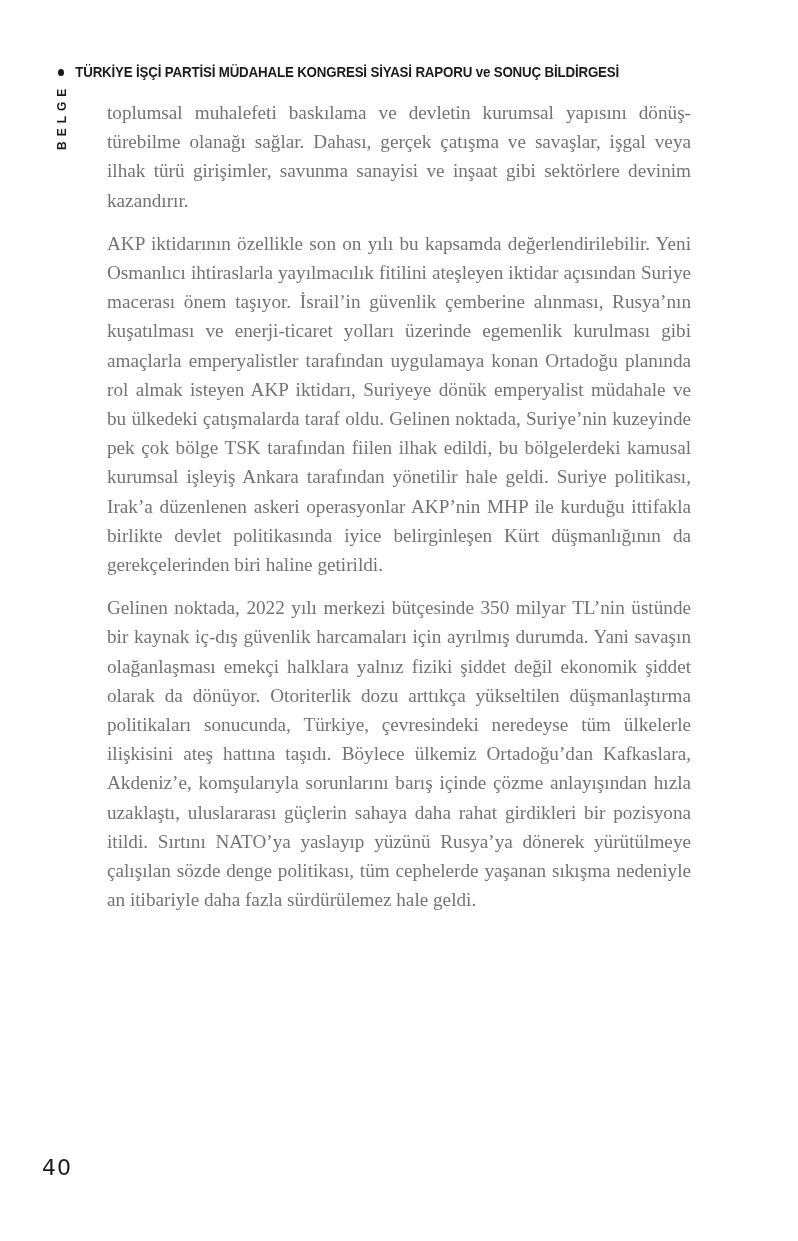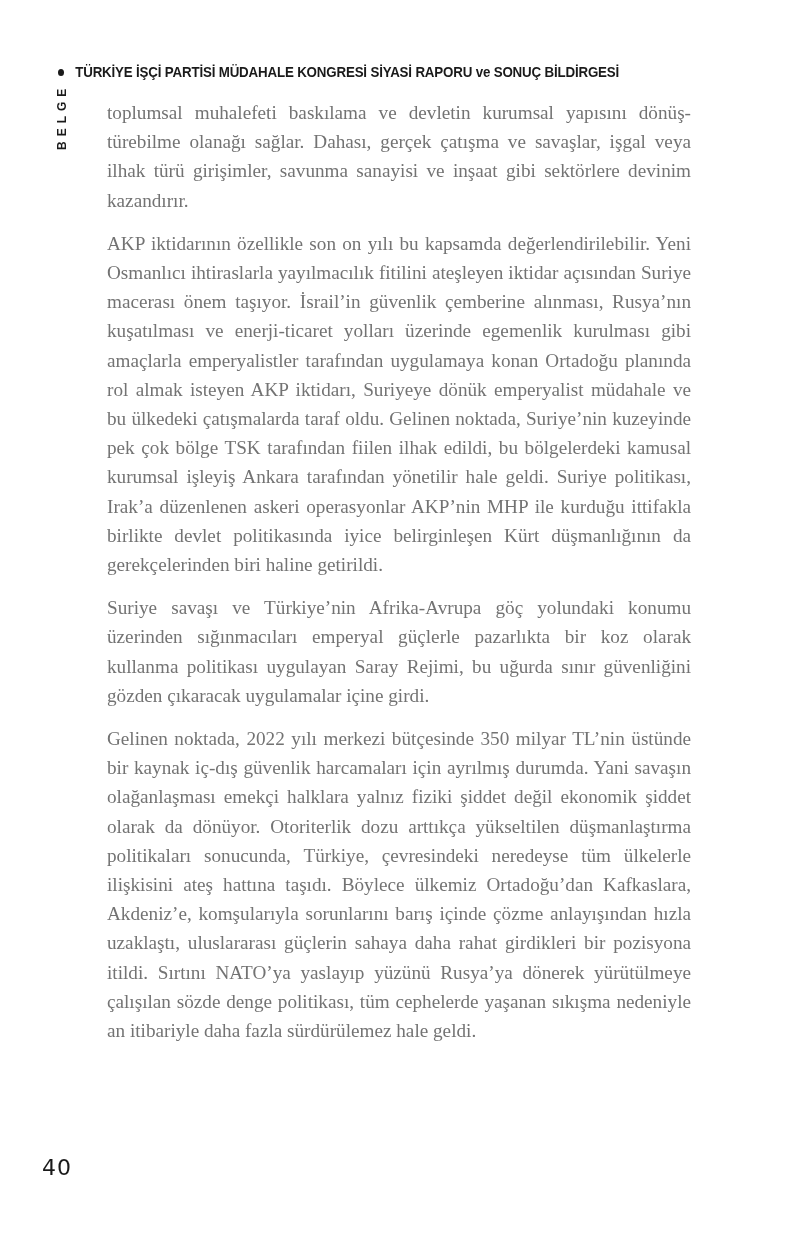--- a/index.html
+++ b/index.html
@@ -81,17 +81,16 @@
 <div class="running-header">
   <span class="bullet"></span>
   <span>TÜRKİYE İŞÇİ PARTİSİ MÜDAHALE KONGRESİ SİYASİ RAPORU ve SONUÇ BİLDİRGESİ</span>
 </div>
 
 <div class="side-label">BELGE</div>
 
 <div class="content">
   <p>toplumsal muhalefeti baskılama ve devletin kurumsal yapısını dönüş­türebilme olanağı sağlar. Dahası, gerçek çatışma ve savaşlar, işgal veya ilhak türü girişimler, savunma sanayisi ve inşaat gibi sektörlere devi­nim kazandırır.</p>
   <p>AKP iktidarının özellikle son on yılı bu kapsamda değerlendirilebilir. Yeni Osmanlıcı ihtiraslarla yayılmacılık fitilini ateşleyen iktidar açısın­dan Suriye macerası önem taşıyor. İsrail’in güvenlik çemberine alın­ması, Rusya’nın kuşatılması ve enerji-ticaret yolları üzerinde egemenlik kurulması gibi amaçlarla emperyalistler tarafından uygulamaya konan Ortadoğu planında rol almak isteyen AKP iktidarı, Suriyeye dönük emperyalist müdahale ve bu ülkedeki çatışmalarda taraf oldu. Gelinen noktada, Suriye’nin kuzeyinde pek çok bölge TSK tarafından fiilen il­hak edildi, bu bölgelerdeki kamusal kurumsal işleyiş Ankara tarafından yönetilir hale geldi. Suriye politikası, Irak’a düzenlenen askeri operas­yonlar AKP’nin MHP ile kurduğu ittifakla birlikte devlet politikasında iyice belirginleşen Kürt düşmanlığının da gerekçelerinden biri haline getirildi.</p>
-  <p>Suriye savaşı ve Türkiye’nin Afrika-Avrupa göç yolundaki konumu üzerinden sığınmacıları emperyal güçlerle pazarlıkta bir koz olarak kullanma politikası uygulayan Saray Rejimi, bu uğurda sınır güvenliği­ni gözden çıkaracak uygulamalar içine girdi.</p>
   <p>Gelinen noktada, 2022 yılı merkezi bütçesinde 350 milyar TL’nin üs­tünde bir kaynak iç-dış güvenlik harcamaları için ayrılmış durumda. Yani savaşın olağanlaşması emekçi halklara yalnız fiziki şiddet değil ekonomik şiddet olarak da dönüyor. Otoriterlik dozu arttıkça yüksel­tilen düşmanlaştırma politikaları sonucunda, Türkiye, çevresindeki neredeyse tüm ülkelerle ilişkisini ateş hattına taşıdı. Böylece ülkemiz Ortadoğu’dan Kafkaslara, Akdeniz’e, komşularıyla sorunlarını barış içinde çözme anlayışından hızla uzaklaştı, uluslararası güçlerin saha­ya daha rahat girdikleri bir pozisyona itildi. Sırtını NATO’ya yaslayıp yüzünü Rusya’ya dönerek yürütülmeye çalışılan sözde denge politikası, tüm cephelerde yaşanan sıkışma nedeniyle an itibariyle daha fazla sür­dürülemez hale geldi.</p>
 </div>
 
 <div class="page-number">40</div>
 
 </body></html>

